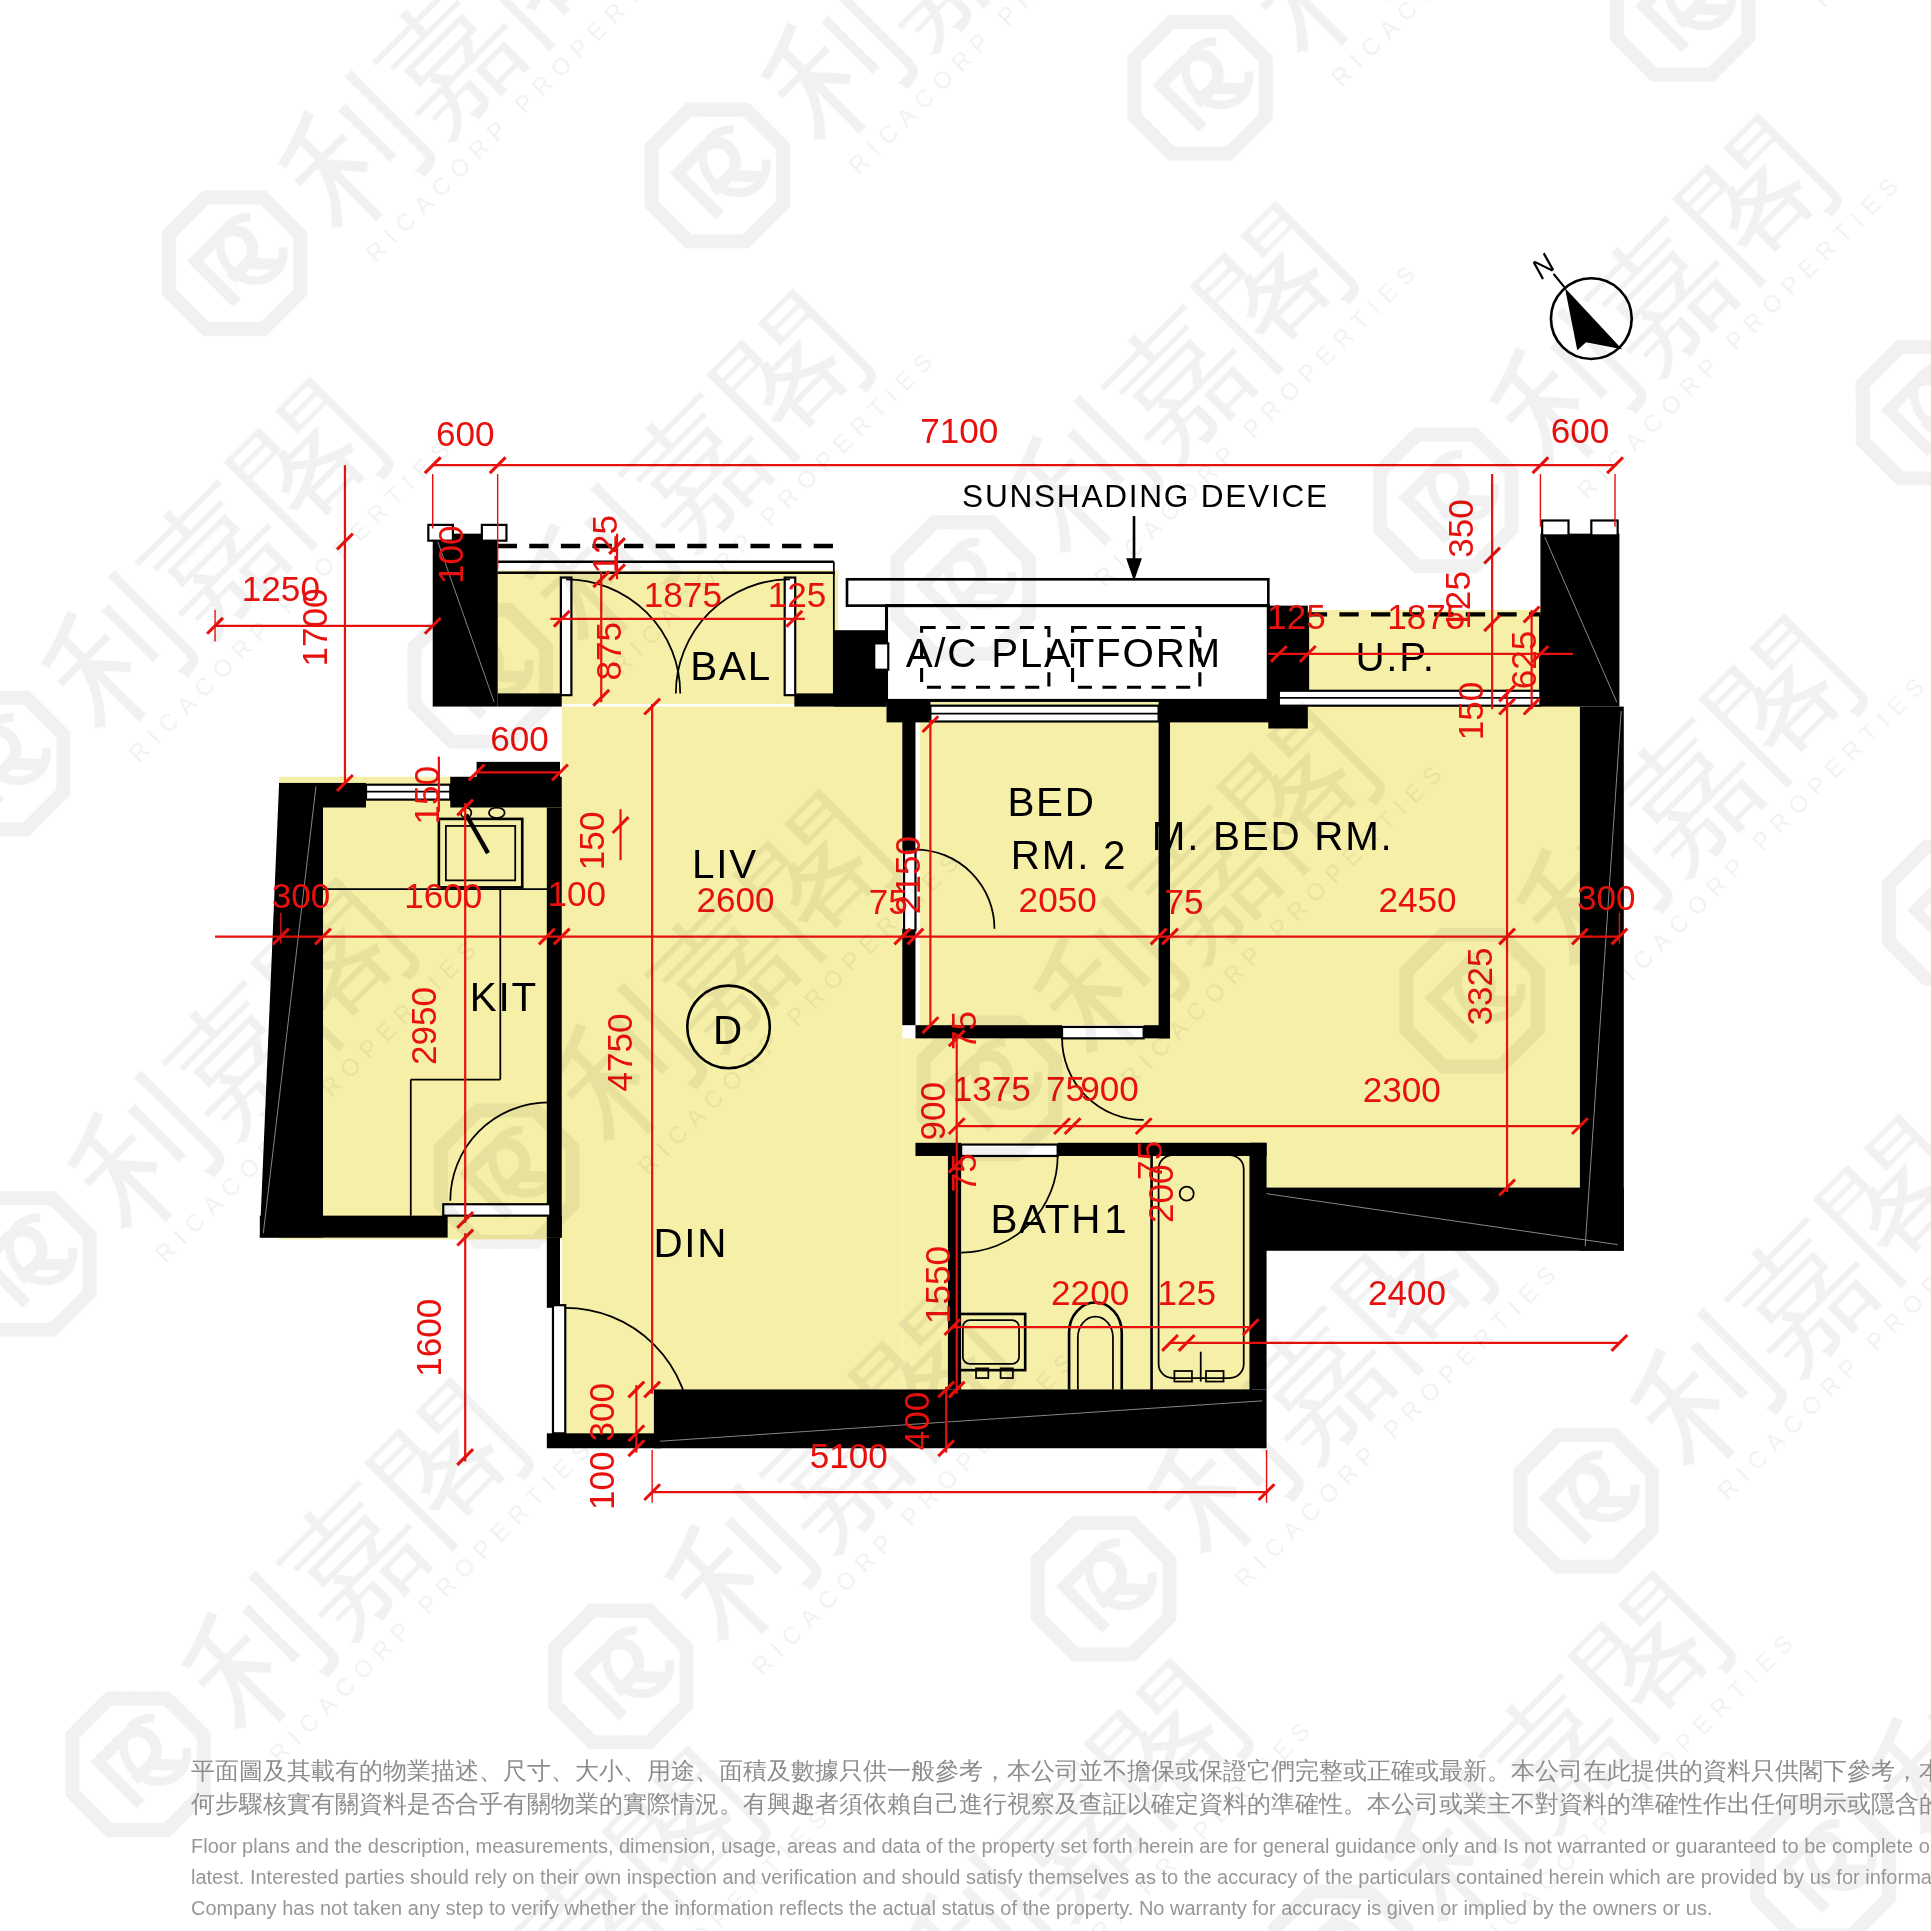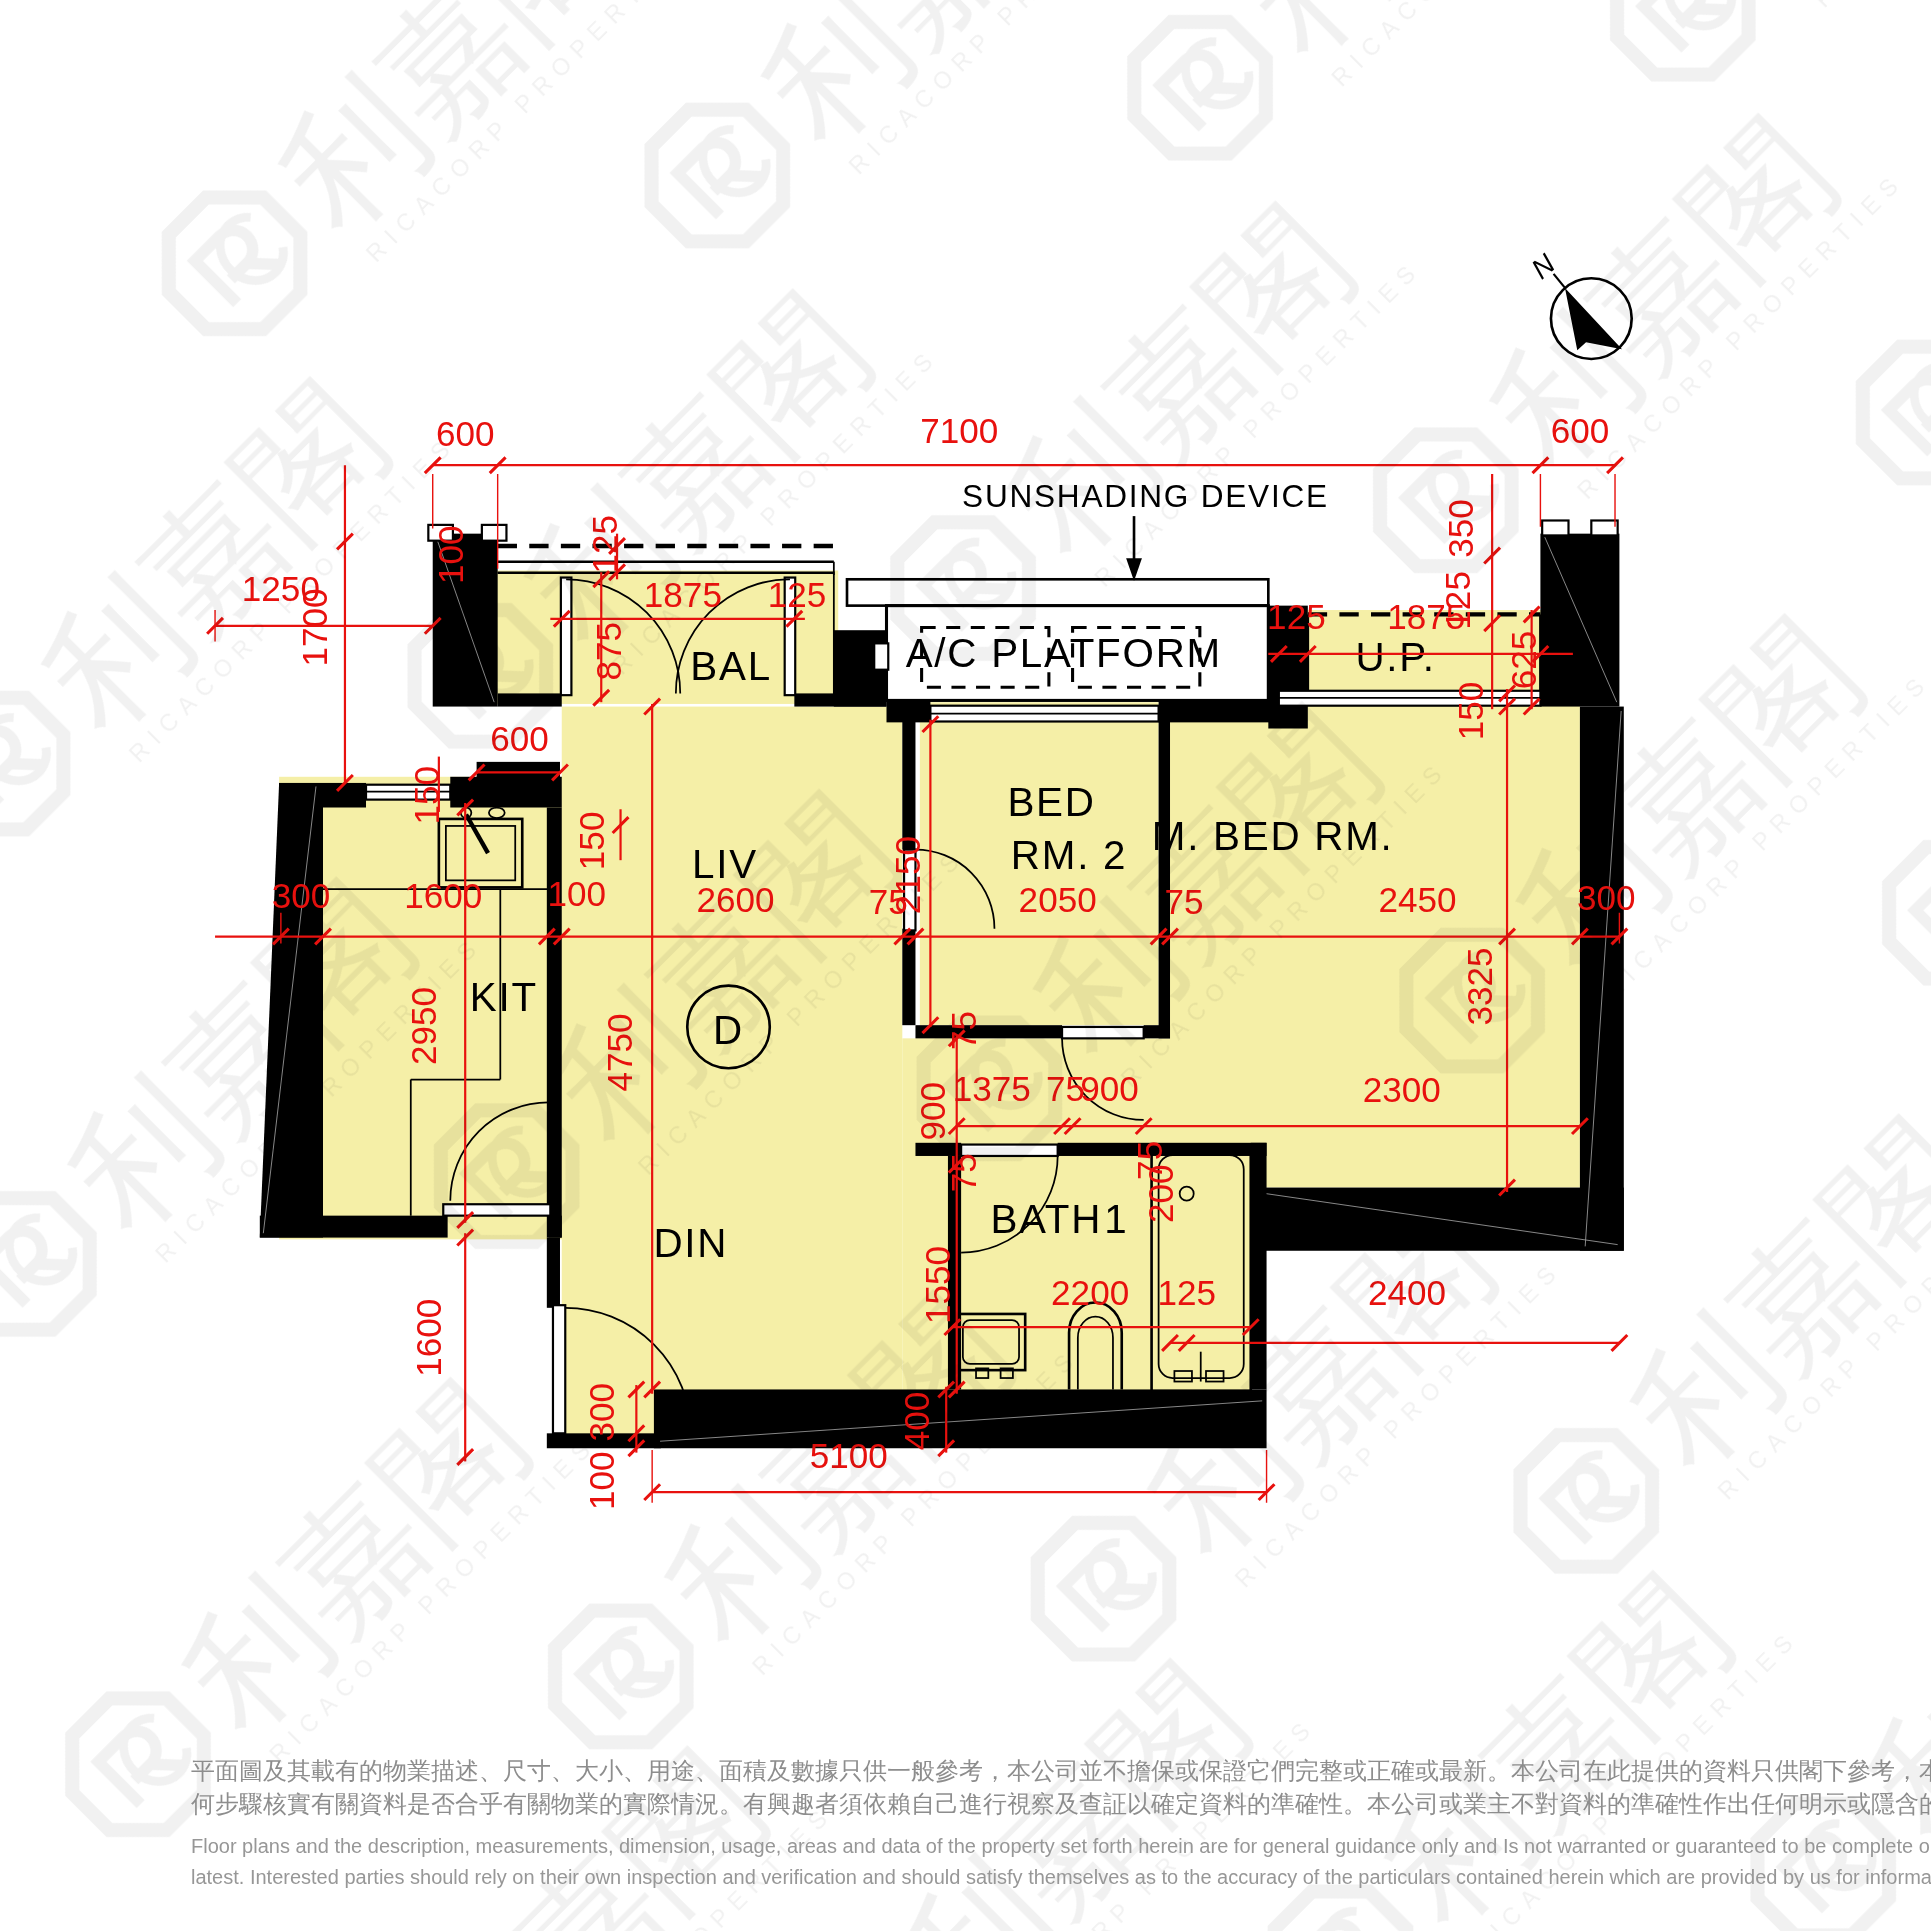--- a/index.html
+++ b/index.html
@@ -372,16 +372,17 @@
     <use xlink:href="#wm-tile" href="#wm-tile" transform="translate(1950,2130) rotate(-45)"></use>
   </g>
 </svg>
 
   <div class="disclaimer">
     <div class="disc-zh">平面圖及其載有的物業描述、尺寸、大小、用途、面積及數據只供一般參考，本公司並不擔保或保證它們完整或正確或最新。本公司在此提供的資料只供閣下參考，本公司並無採取任</div>
     <div class="disc-zh">何步驟核實有關資料是否合乎有關物業的實際情況。有興趣者須依賴自己進行視察及查証以確定資料的準確性。本公司或業主不對資料的準確性作出任何明示或隱含的保證。</div>
     <div class="disc-en">
       <div>Floor plans and the description, measurements, dimension, usage, areas and data of the property set forth herein are for general guidance only and Is not warranted or guaranteed to be complete or correct or the</div>
       <div>latest. Interested parties should rely on their own inspection and verification and should satisfy themselves as to the accuracy of the particulars contained herein which are provided by us for information only.  Our</div>
+      <div>Company has not taken any step to verify whether the information reflects the actual status of the property.  No warranty for accuracy is given or implied by the owners or us.</div>
     </div>
   </div>
 </div>
 
 
 </body></html>

